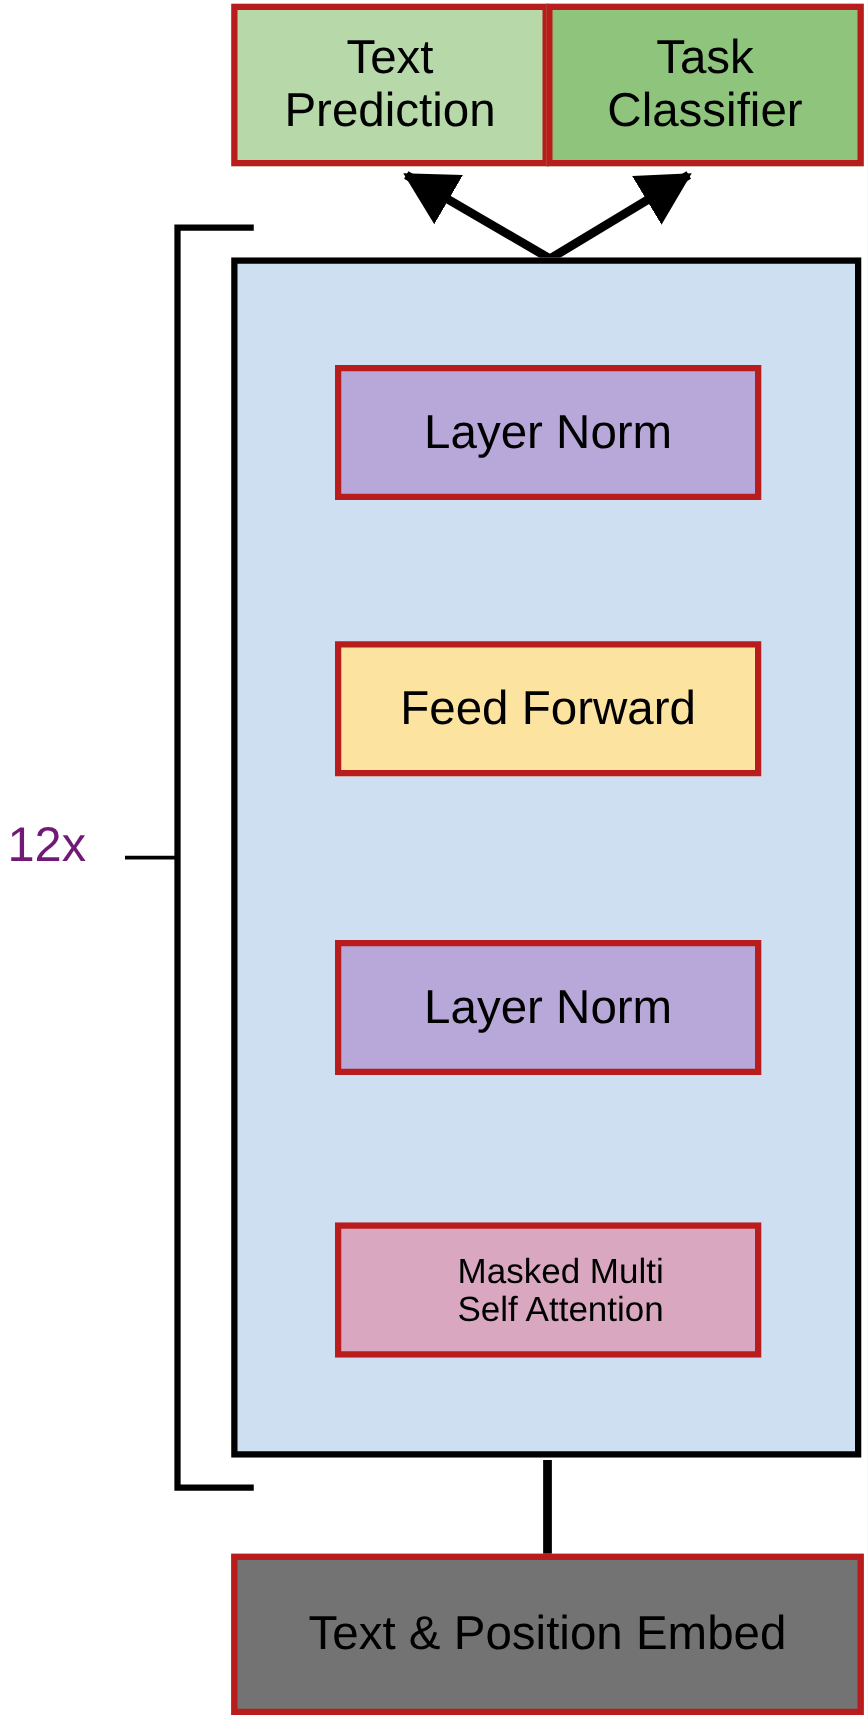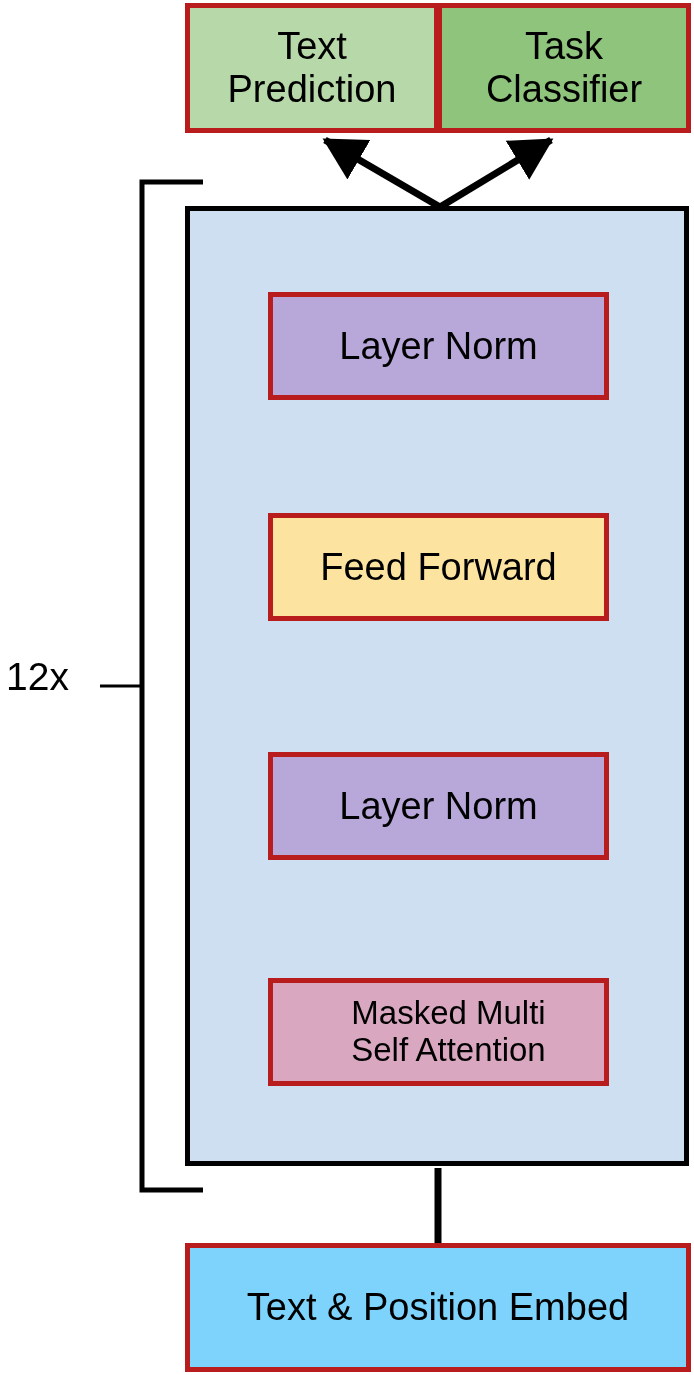--- a/index.html
+++ b/index.html
@@ -70,34 +70,34 @@
   #feed-forward-box {
     left: 268px; top: 513px; width: 341px; height: 108px;
     font-size: 38px;
   }
   #layer-norm-bottom-box {
     left: 268px; top: 752px; width: 341px; height: 108px;
     font-size: 38px;
   }
   #masked-attention-box {
     left: 268px; top: 978px; width: 341px; height: 108px;
-    font-size: 33px;
+    font-size: 28px;
     padding-left: 20px;
   }
   
   #embed-box {
     left: 185px; top: 1243px; width: 506px; height: 129px;
     font-size: 38px;
   }
   
   #repeat-label {
     position: absolute;
     left: 6px;  top: 655px;
     font-size: 39px;
-    color: #000000;
+    color: #701a75;
     z-index: 4;
     white-space: nowrap;
     text-align: center;
   }
 </style>
 </head>
 <body>
 
 <div id="diagram-root">
 
@@ -172,19 +172,19 @@
 
   <div class="node-box" id="layer-norm-bottom-box" style="background:#b8a8da;">
     <span class="node-label">Layer Norm</span>
   </div>
 
   <div class="node-box" id="masked-attention-box" style="background:#d9a8c0;">
     <span class="node-label">Masked Multi
 Self Attention</span>
   </div>
 
-  <div class="node-box" id="embed-box" style="background:#7dd3fc;">
+  <div class="node-box" id="embed-box" style="background:#737373;">
     <span class="node-label">Text &amp; Position Embed</span>
   </div>
 
   <div id="repeat-label">12x</div>
 
 </div>
 
 </body></html>

